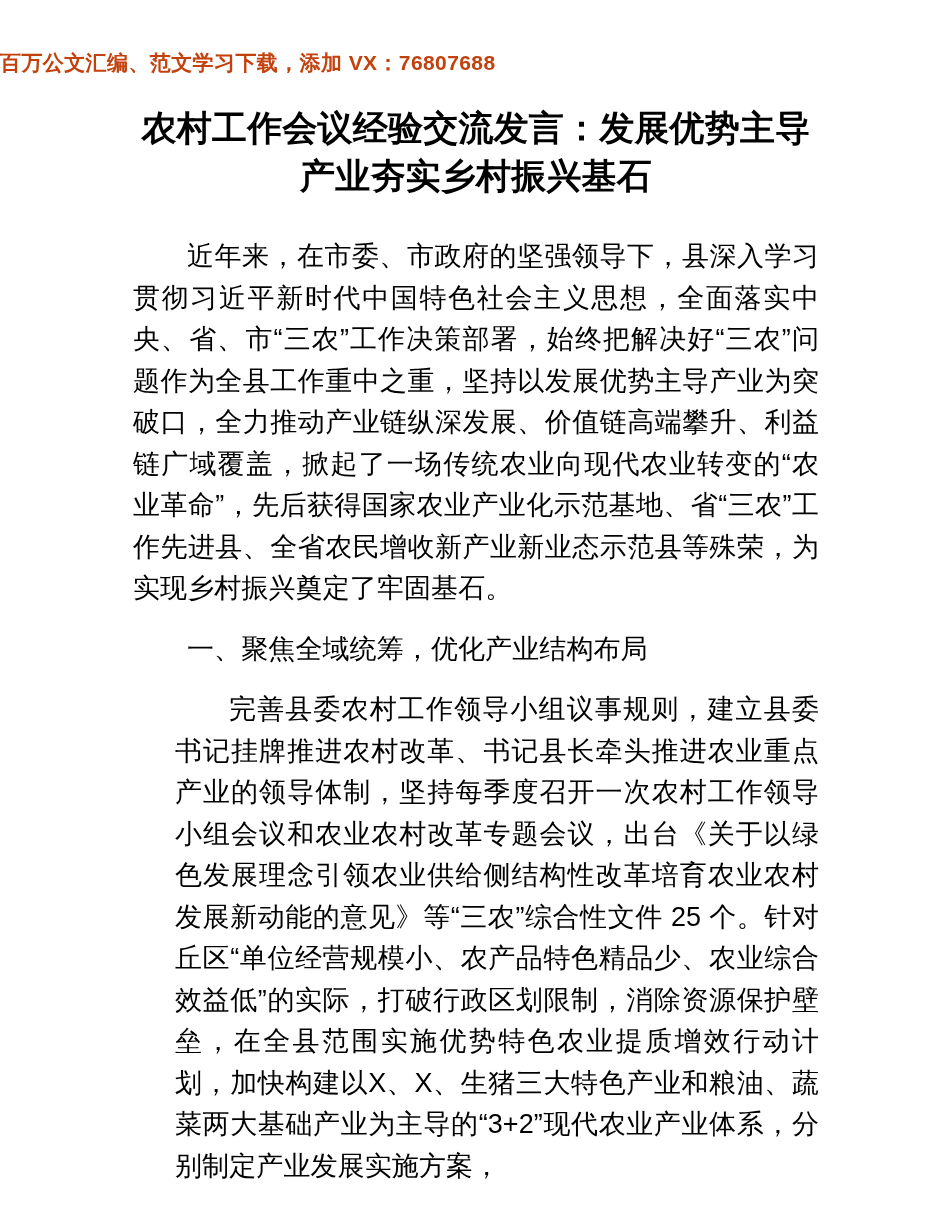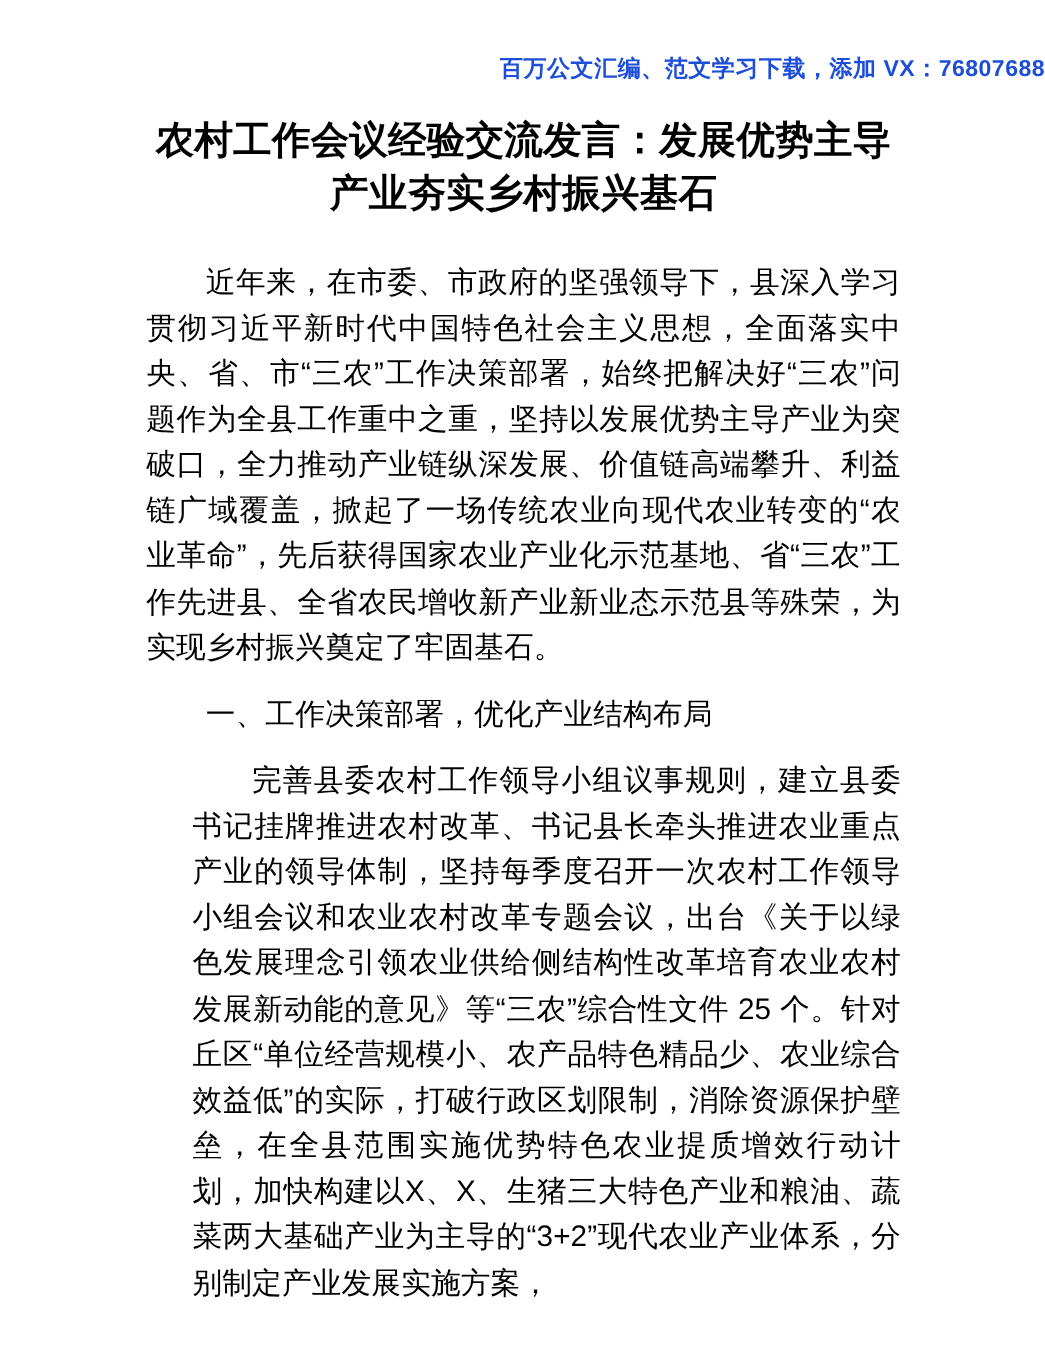--- a/index.html
+++ b/index.html
@@ -16,22 +16,22 @@
     font-family: "Liberation Sans", "DejaVu Sans", sans-serif;
     -webkit-font-smoothing: antialiased;
   }
 
   
   .promo-banner {
     position: absolute;
     top: 50px;
     left: 0;
     width: 950px;
-    text-align: right;
-    color: #1d4ed8;
+    text-align: left;
+    color: #c2410c;
     font-size: 21px;
     font-weight: bold;
     letter-spacing: 0.4px;
     white-space: nowrap;
     line-height: 1.2;
   }
 
   
   .doc {
     position: absolute;
@@ -76,18 +76,18 @@
 <div class="page">
 
   <div class="promo-banner">百万公文汇编、范文学习下载，添加 VX：76807688</div>
 
   <div class="doc">
 
     <h1 class="doc-title">农村工作会议经验交流发言：发展优势主导产业夯实乡村振兴基石</h1>
 
     <p class="body-para first">近年来，在市委、市政府的坚强领导下，县深入学习贯彻习近平新时代中国特色社会主义思想，全面落实中央、省、市“三农”工作决策部署，始终把解决好“三农”问题作为全县工作重中之重，坚持以发展优势主导产业为突破口，全力推动产业链纵深发展、价值链高端攀升、利益链广域覆盖，掀起了一场传统农业向现代农业转变的“农业革命”，先后获得国家农业产业化示范基地、省“三农”工作先进县、全省农民增收新产业新业态示范县等殊荣，为实现乡村振兴奠定了牢固基石。</p>
 
-    <p class="section-heading">一、工作决策部署，优化产业结构布局</p>
+    <p class="section-heading">一、聚焦全域统筹，优化产业结构布局</p>
 
     <p class="body-para after-heading clipped">完善县委农村工作领导小组议事规则，建立县委书记挂牌推进农村改革、书记县长牵头推进农业重点产业的领导体制，坚持每季度召开一次农村工作领导小组会议和农业农村改革专题会议，出台《关于以绿色发展理念引领农业供给侧结构性改革培育农业农村发展新动能的意见》等“三农”综合性文件 25 个。针对丘区“单位经营规模小、农产品特色精品少、农业综合效益低”的实际，打破行政区划限制，消除资源保护壁垒，在全县范围实施优势特色农业提质增效行动计划，加快构建以X、X、生猪三大特色产业和粮油、蔬菜两大基础产业为主导的“3+2”现代农业产业体系，分别制定产业发展实施方案，</p>
 
   </div>
 </div>
 
 </body></html>

